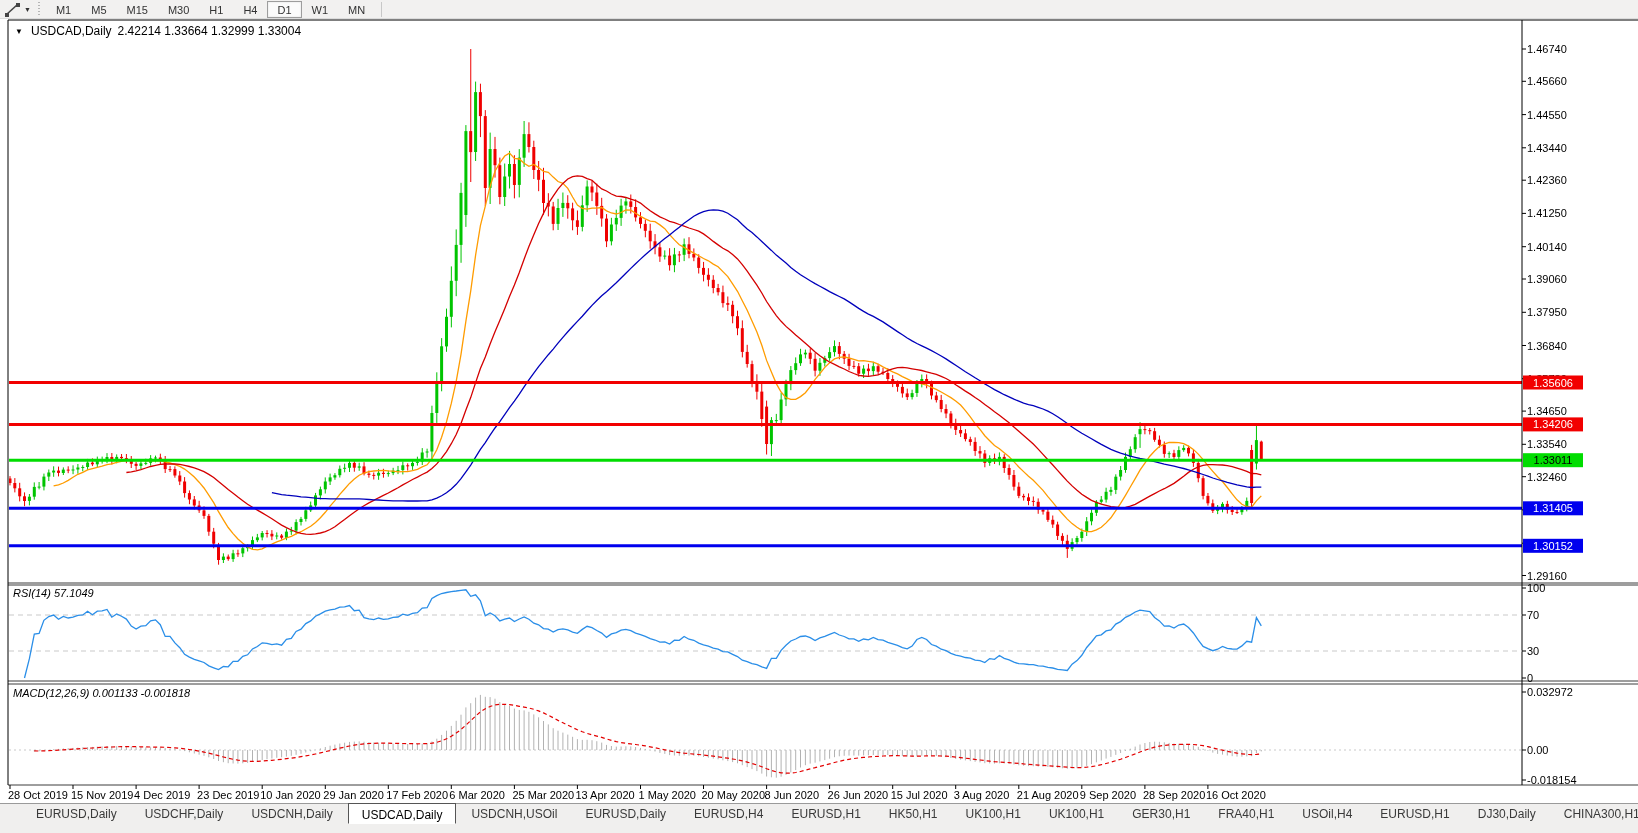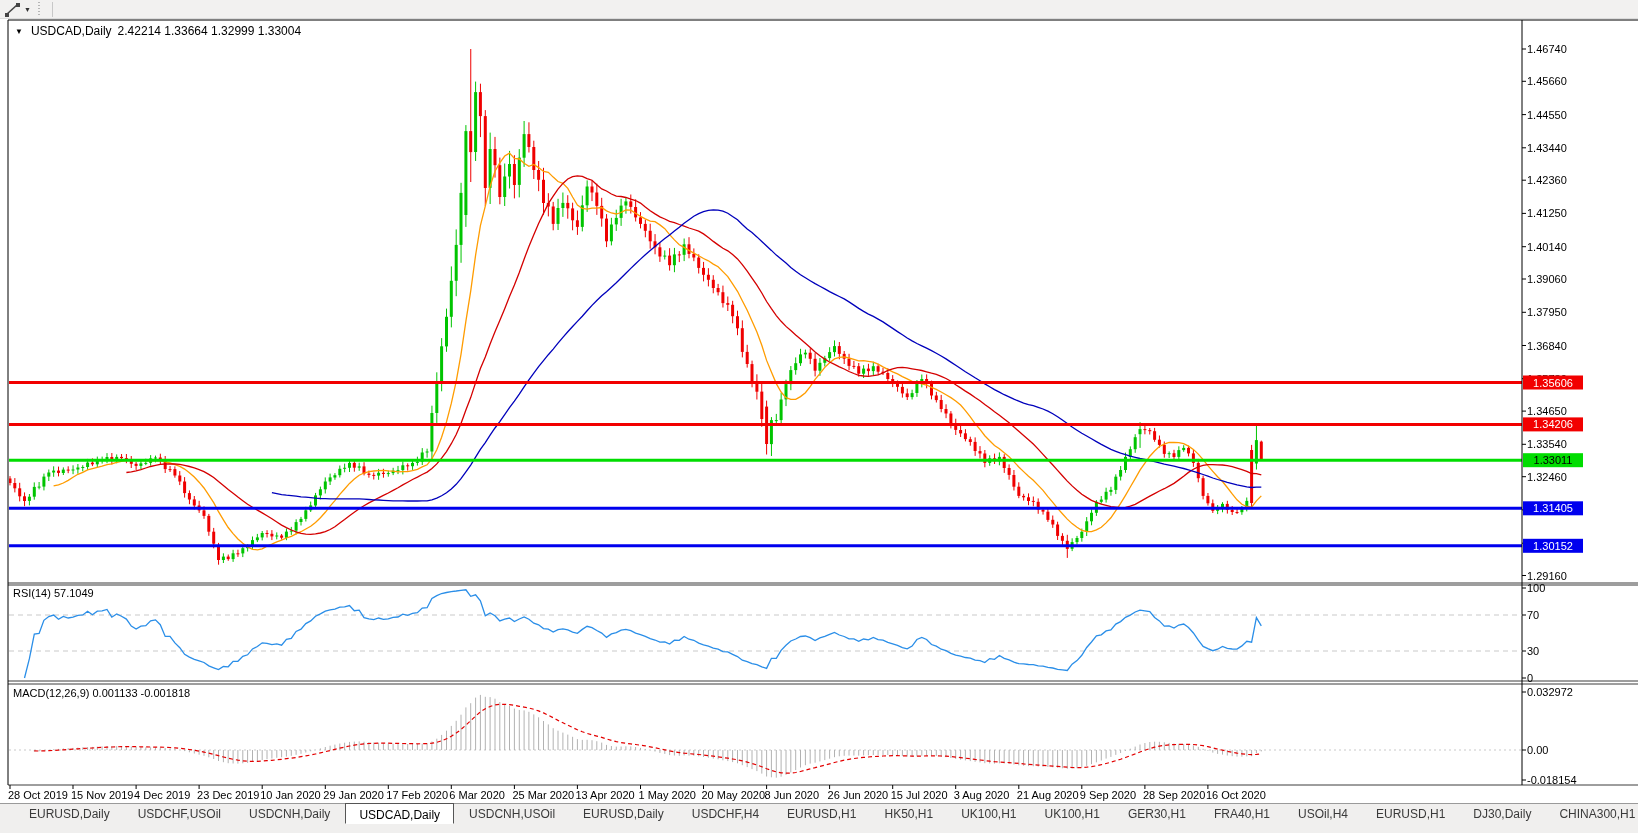--- a/index.html
+++ b/index.html
@@ -17,44 +17,55 @@
     border:1px solid transparent;background:transparent;cursor:pointer;}
   .tf-btn.active{border:1px solid #9d9d9d;background:#fbfbfb;box-shadow:inset 0 0 2px #ddd;}
   .toolbar-sep{width:1px;height:15px;background:#c8c8c8;margin:0 6px;}
   
   #chart-svg{position:absolute;left:0;top:0;z-index:1;}
   svg text{font-family:"Liberation Sans",sans-serif;}
   
   .chart-title{position:absolute;left:15px;top:24px;z-index:2;font-size:12px;color:#000;
     display:flex;align-items:center;gap:6px;}
   .chart-title .dd{font-size:8px;margin-right:2px;}
-  .pane-label{position:absolute;z-index:2;font-size:11px;color:#000;}
+  .pane-label{position:absolute;z-index:2;font-size:11px;color:#000;font-style:italic;}
   
   .tabbar{position:absolute;left:0;top:803px;width:1638px;height:30px;background:#f0efee;
     border-top:1px solid #9a9a9a;z-index:5;}
-  .tabs{display:flex;align-items:flex-end;height:20px;padding-left:16px;}
+  .tabs{display:flex;align-items:flex-end;height:20px;padding-left:23px;}
   .tab{font-size:12px;color:#3a3a3a;padding:2px 13px 3px 13px;height:19px;line-height:14px;
     cursor:pointer;white-space:nowrap;position:relative;top:0;}
   .tab.active{background:#fff;border:1px solid #555;border-bottom:1px solid #fff;
     color:#000;height:21px;top:0;margin-top:-2px;padding-top:4px;}
   .tab-sep{width:1px;height:13px;background:#a8a8a8;margin:0 1px 3px 1px;align-self:flex-end;}
 </style>
 </head>
 <body>
 
 <div class="toolbar">
   <div class="tool-icon-wrap">
     <svg width="17" height="15" viewBox="0 0 17 15">
       <line x1="2.5" y1="12.5" x2="13.5" y2="2.5" stroke="#444" stroke-width="1.6"></line>
       <rect x="1" y="11" width="4" height="4" fill="#444"></rect>
       <rect x="12" y="1" width="4" height="4" fill="#444"></rect>
     </svg>
     <span class="tool-dd">▼</span>
   </div>
   <div class="grip"></div>
+  <div id="tf-buttons" style="display:flex;align-items:center;">
+      <div class="tf-btn">M1</div>
+      <div class="tf-btn">M5</div>
+      <div class="tf-btn">M15</div>
+      <div class="tf-btn">M30</div>
+      <div class="tf-btn">H1</div>
+      <div class="tf-btn">H4</div>
+      <div class="tf-btn active">D1</div>
+      <div class="tf-btn">W1</div>
+      <div class="tf-btn">MN</div>
+    </div>
   <div class="toolbar-sep"></div>
 </div>
 
 <svg id="chart-svg" width="1638" height="833">
     <defs>
       <clipPath id="clipMain">
         <rect x="9" y="21" width="1513" height="561"></rect>
       </clipPath>
       <clipPath id="clipRsi">
         <rect x="9" y="586" width="1513" height="94"></rect>
@@ -974,31 +985,31 @@
   <span>2.42214 1.33664 1.32999 1.33004</span>
 </div>
 
 <div class="pane-label" style="left:13px;top:587px;">RSI(14) 57.1049</div>
 <div class="pane-label" style="left:13px;top:687px;text-align:right;">MACD(12,26,9) 0.001133 -0.001818</div>
 
 <div class="tabbar">
   <div class="tabs" id="tabs">
       <div class="tab">EURUSD,Daily</div>
       <div class="tab-sep"></div>
-      <div class="tab">USDCHF,USOil</div>
+      <div class="tab">USDCHF,Daily</div>
       <div class="tab-sep"></div>
       <div class="tab">USDCNH,Daily</div>
       <div class="tab-sep"></div>
       <div class="tab active">USDCAD,Daily</div>
       <div class="tab-sep"></div>
       <div class="tab">USDCNH,USOil</div>
       <div class="tab-sep"></div>
       <div class="tab">EURUSD,Daily</div>
       <div class="tab-sep"></div>
-      <div class="tab">USDCHF,H4</div>
+      <div class="tab">EURUSD,H4</div>
       <div class="tab-sep"></div>
       <div class="tab">EURUSD,H1</div>
       <div class="tab-sep"></div>
       <div class="tab">HK50,H1</div>
       <div class="tab-sep"></div>
       <div class="tab">UK100,H1</div>
       <div class="tab-sep"></div>
       <div class="tab">UK100,H1</div>
       <div class="tab-sep"></div>
       <div class="tab">GER30,H1</div>

